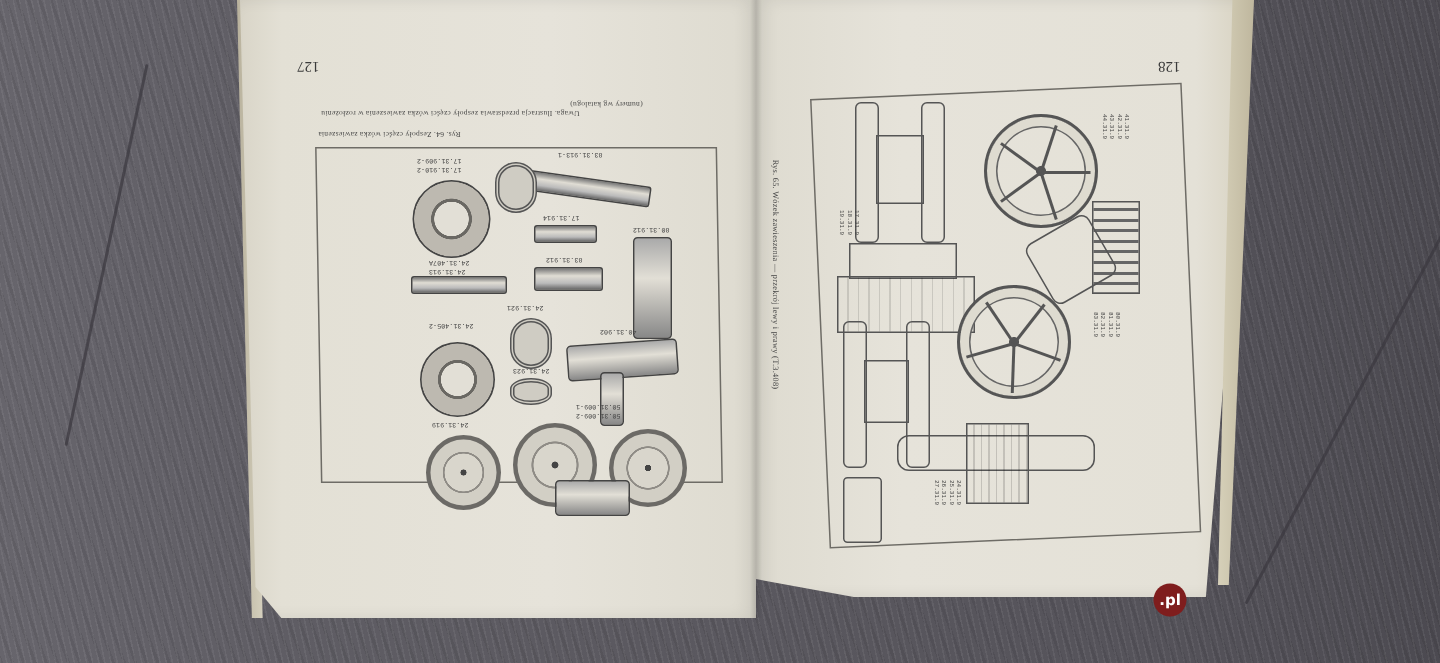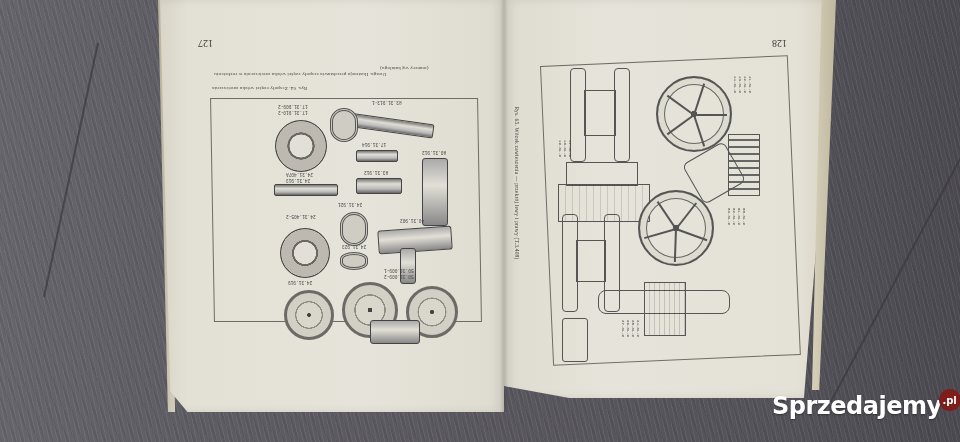--- a/index.html
+++ b/index.html
@@ -179,15 +179,14 @@
   <div class="tlabel-col" style="left:572px;top:140px;">17.31.9
 18.31.9
 19.31.9</div>
   <div class="tlabel-col" style="left:640px;top:320px;">24.31.9
 25.31.9
 26.31.9
 27.31.9</div>
 </div>
 
 <div class="watermark">
-  <span class="wm-text">Sprzedajemy</span>
   <span class="wm-badge">.pl</span>
 </div>
 
 </body></html>

